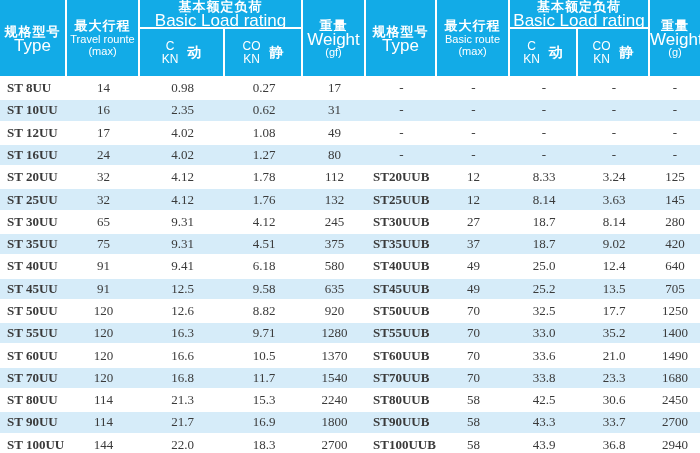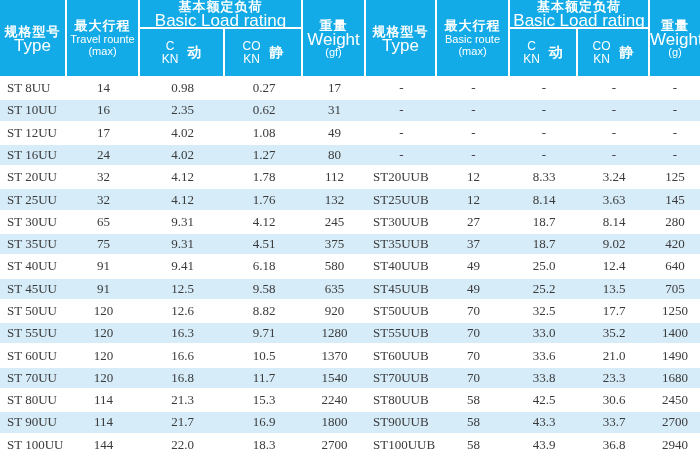--- a/index.html
+++ b/index.html
@@ -49,21 +49,21 @@
     border-top: 2px solid #fff;
     text-align: center;
     vertical-align: middle;
     font-family: "Liberation Serif", serif;
     font-size: 13px;
     color: #3a3a3a;
     padding: 0;
     white-space: nowrap;
     overflow: hidden;
   }
-  tbody td.model { text-align: left; padding-left: 7px; }
+  tbody td.model { text-align: left; padding-left: 7px; font-weight: bold; }
   tbody tr:nth-child(even) td { background: #d6ecf9; }
   tbody tr:nth-child(odd)  td { background: #ffffff; }
 </style>
 </head>
 <body>
 
 <div class="wrap">
 
   <table class="spec left">
     <colgroup>

